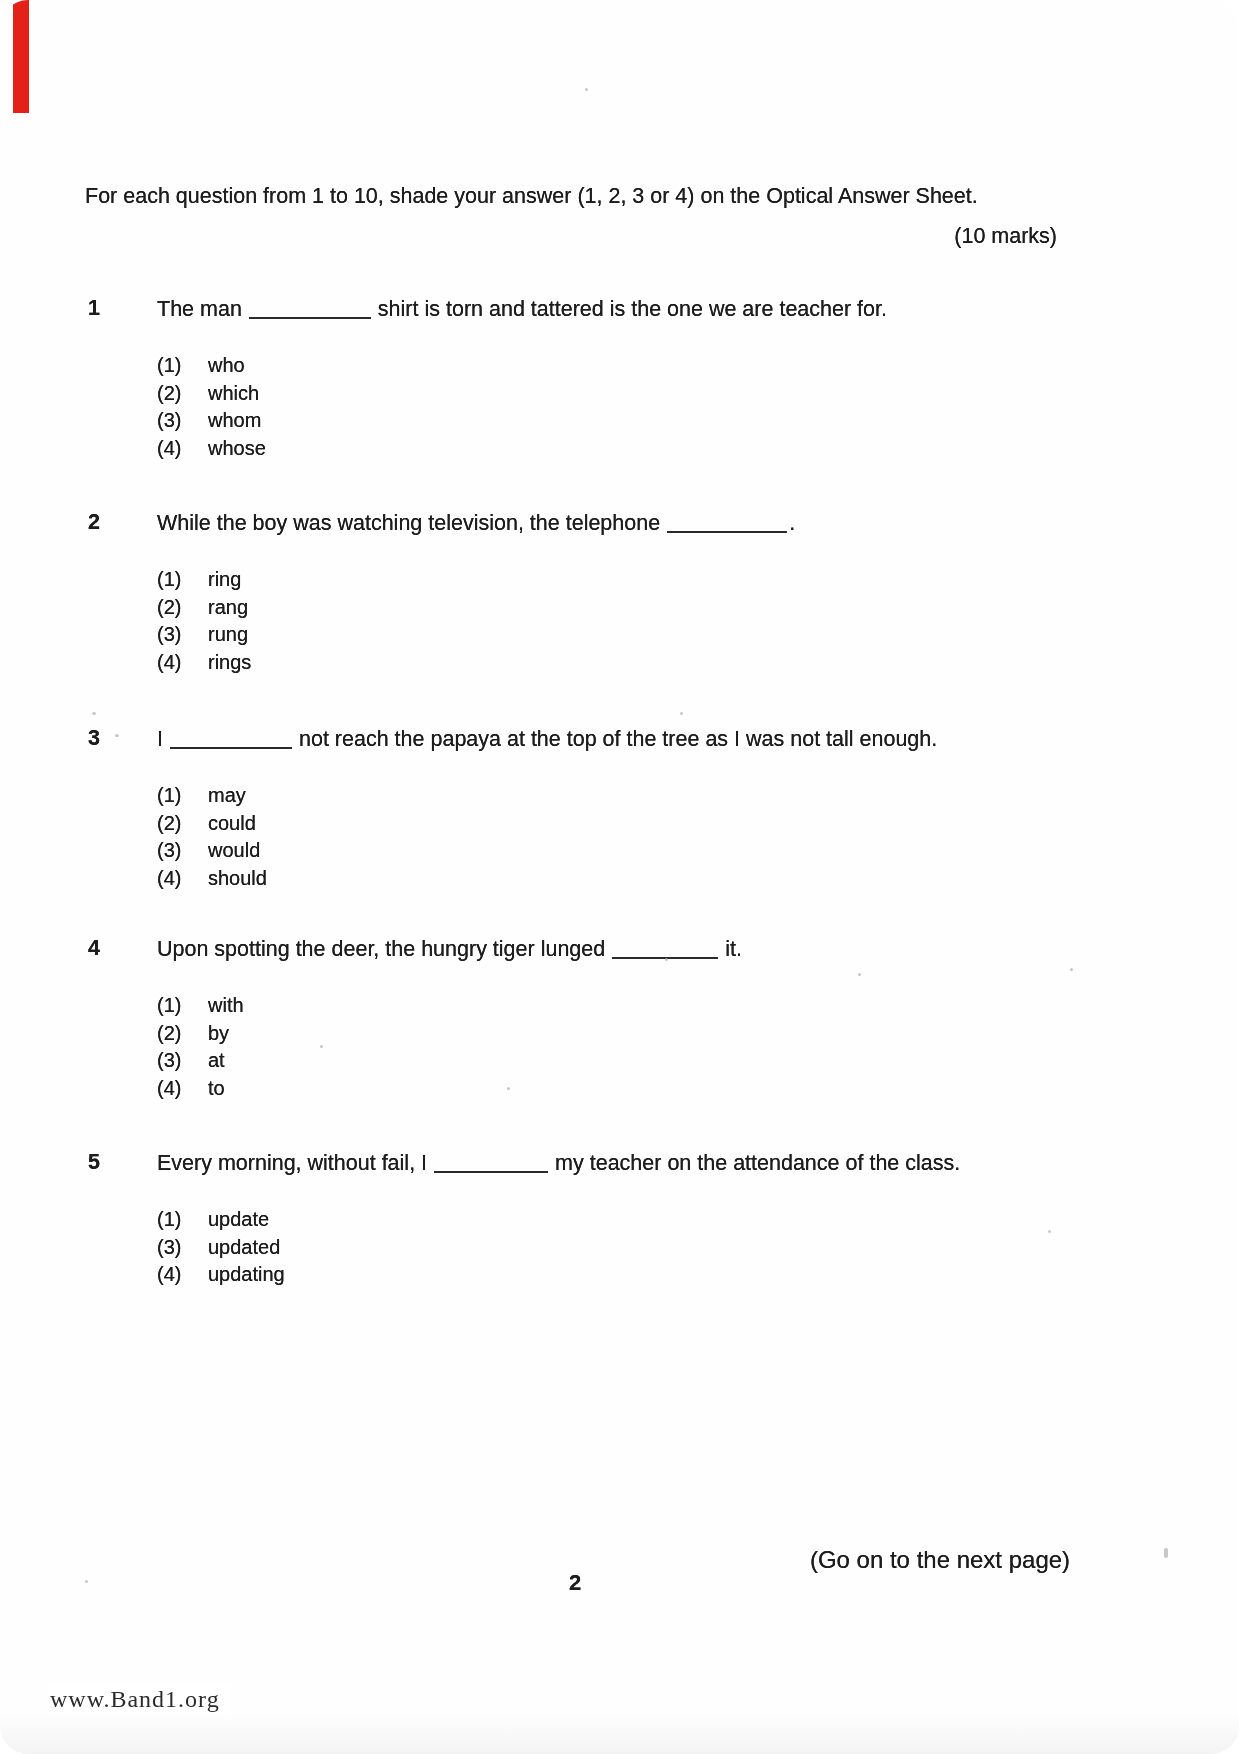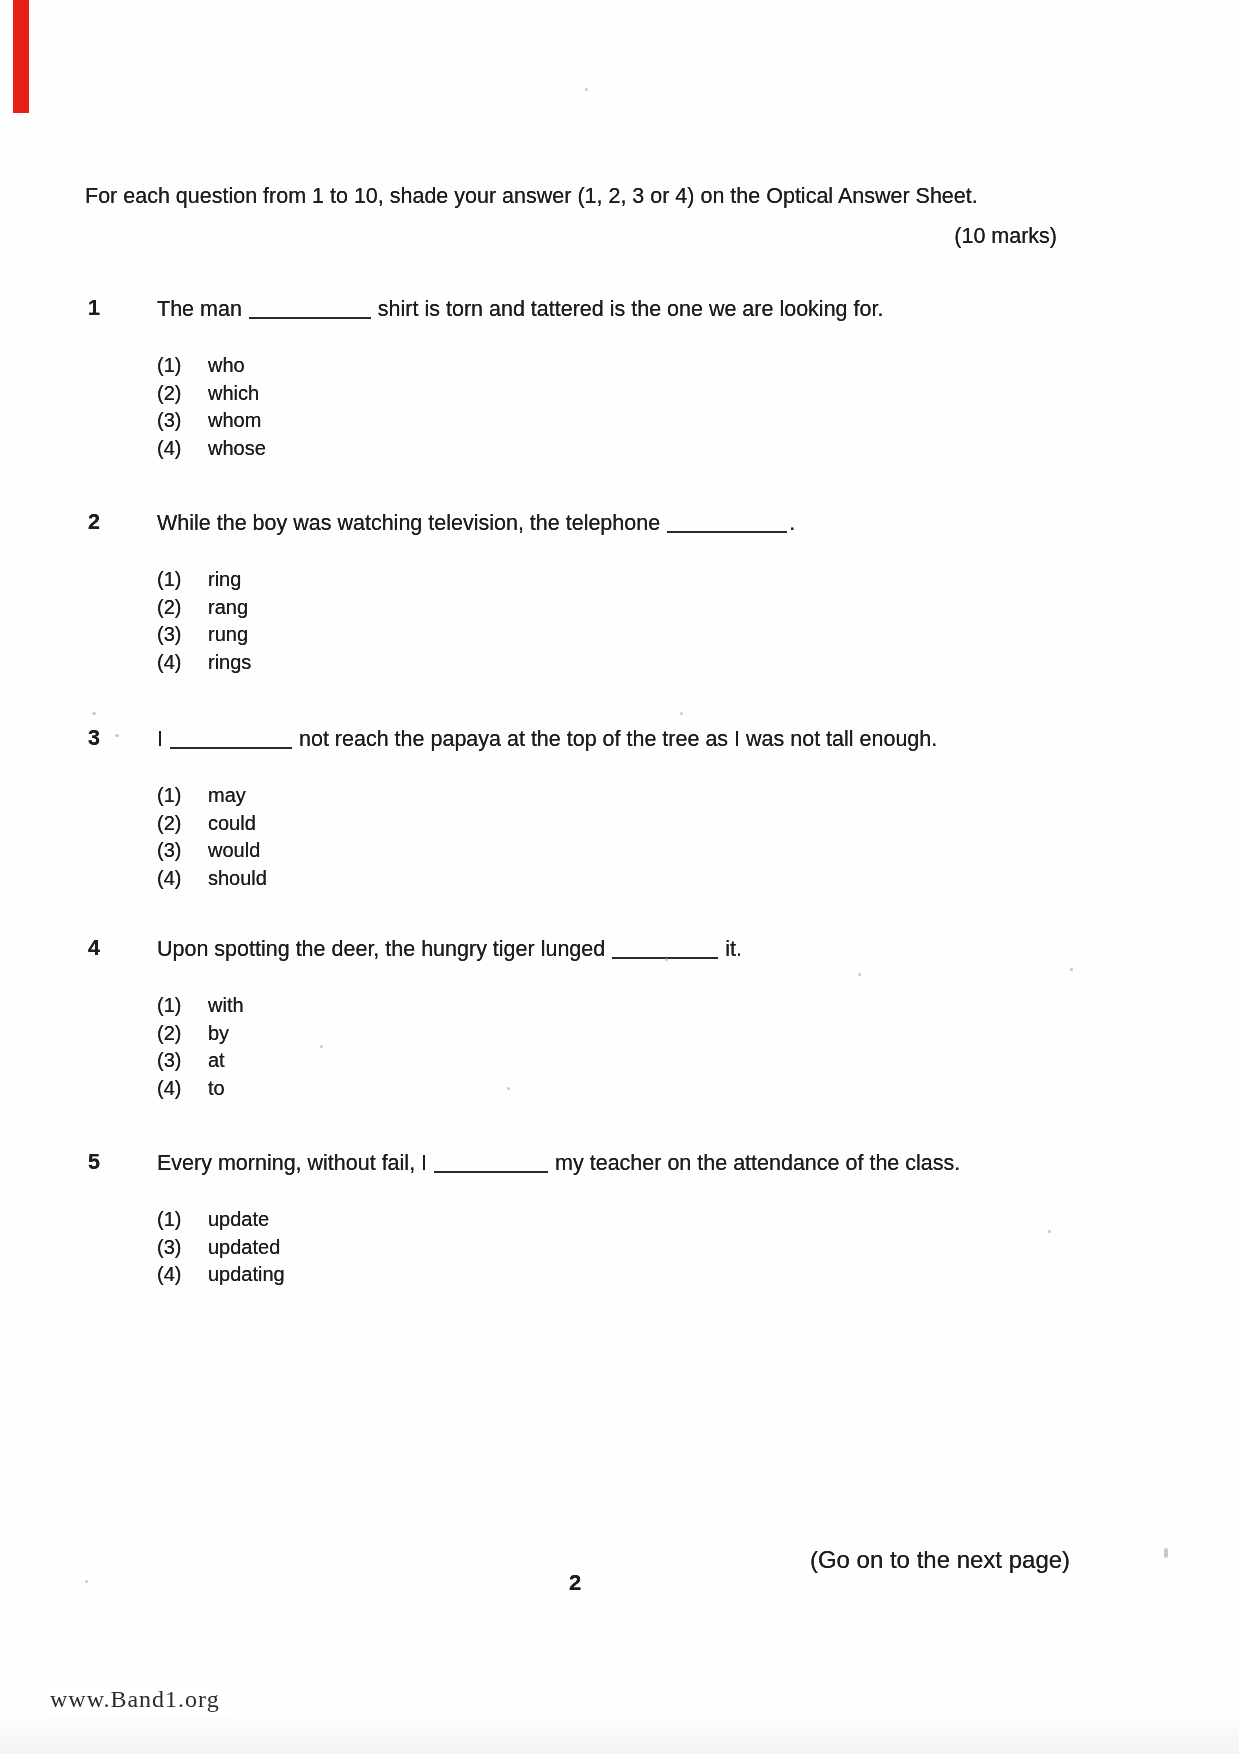--- a/index.html
+++ b/index.html
@@ -8,20 +8,21 @@
     background: #ffffff;
   }
   .page {
     position: relative;
     width: 1239px;
     height: 1754px;
     background: #fefefe;
     overflow: hidden;
     font-family: "Liberation Sans", sans-serif;
     color: #1d1d1d;
+    border-radius: 28px;
   }
   .scan-layer {
     position: absolute;
     inset: 0;
     filter: blur(0.35px);
   }
   .scan-layer * { text-shadow: 0 0 0.5px currentColor; }
 
   .red-stripe {
     position: absolute;
@@ -149,21 +150,21 @@
 
   <div class="scan-layer">
 
     <div class="instruction">For each question from 1 to 10, shade your answer (1, 2, 3 or 4) on the Optical Answer Sheet.</div>
     <div class="marks">(10 marks)</div>
 
     <div class="question q1">
       <div class="q-num">1</div>
       <div class="q-body">
         <div class="stem">
-          <span>The man</span><span class="blank" style="width:122px"></span><span>shirt is torn and tattered is the one we are looking for.</span>
+          <span>The man</span><span class="blank" style="width:122px"></span><span>shirt is torn and tattered is the one we are teacher for.</span>
         </div>
         <div class="options">
           <div class="option-row"><span class="opt-label">(1)</span><span>who</span></div>
           <div class="option-row"><span class="opt-label">(2)</span><span>which</span></div>
           <div class="option-row"><span class="opt-label">(3)</span><span>whom</span></div>
           <div class="option-row"><span class="opt-label">(4)</span><span>whose</span></div>
         </div>
       </div>
     </div>
 

